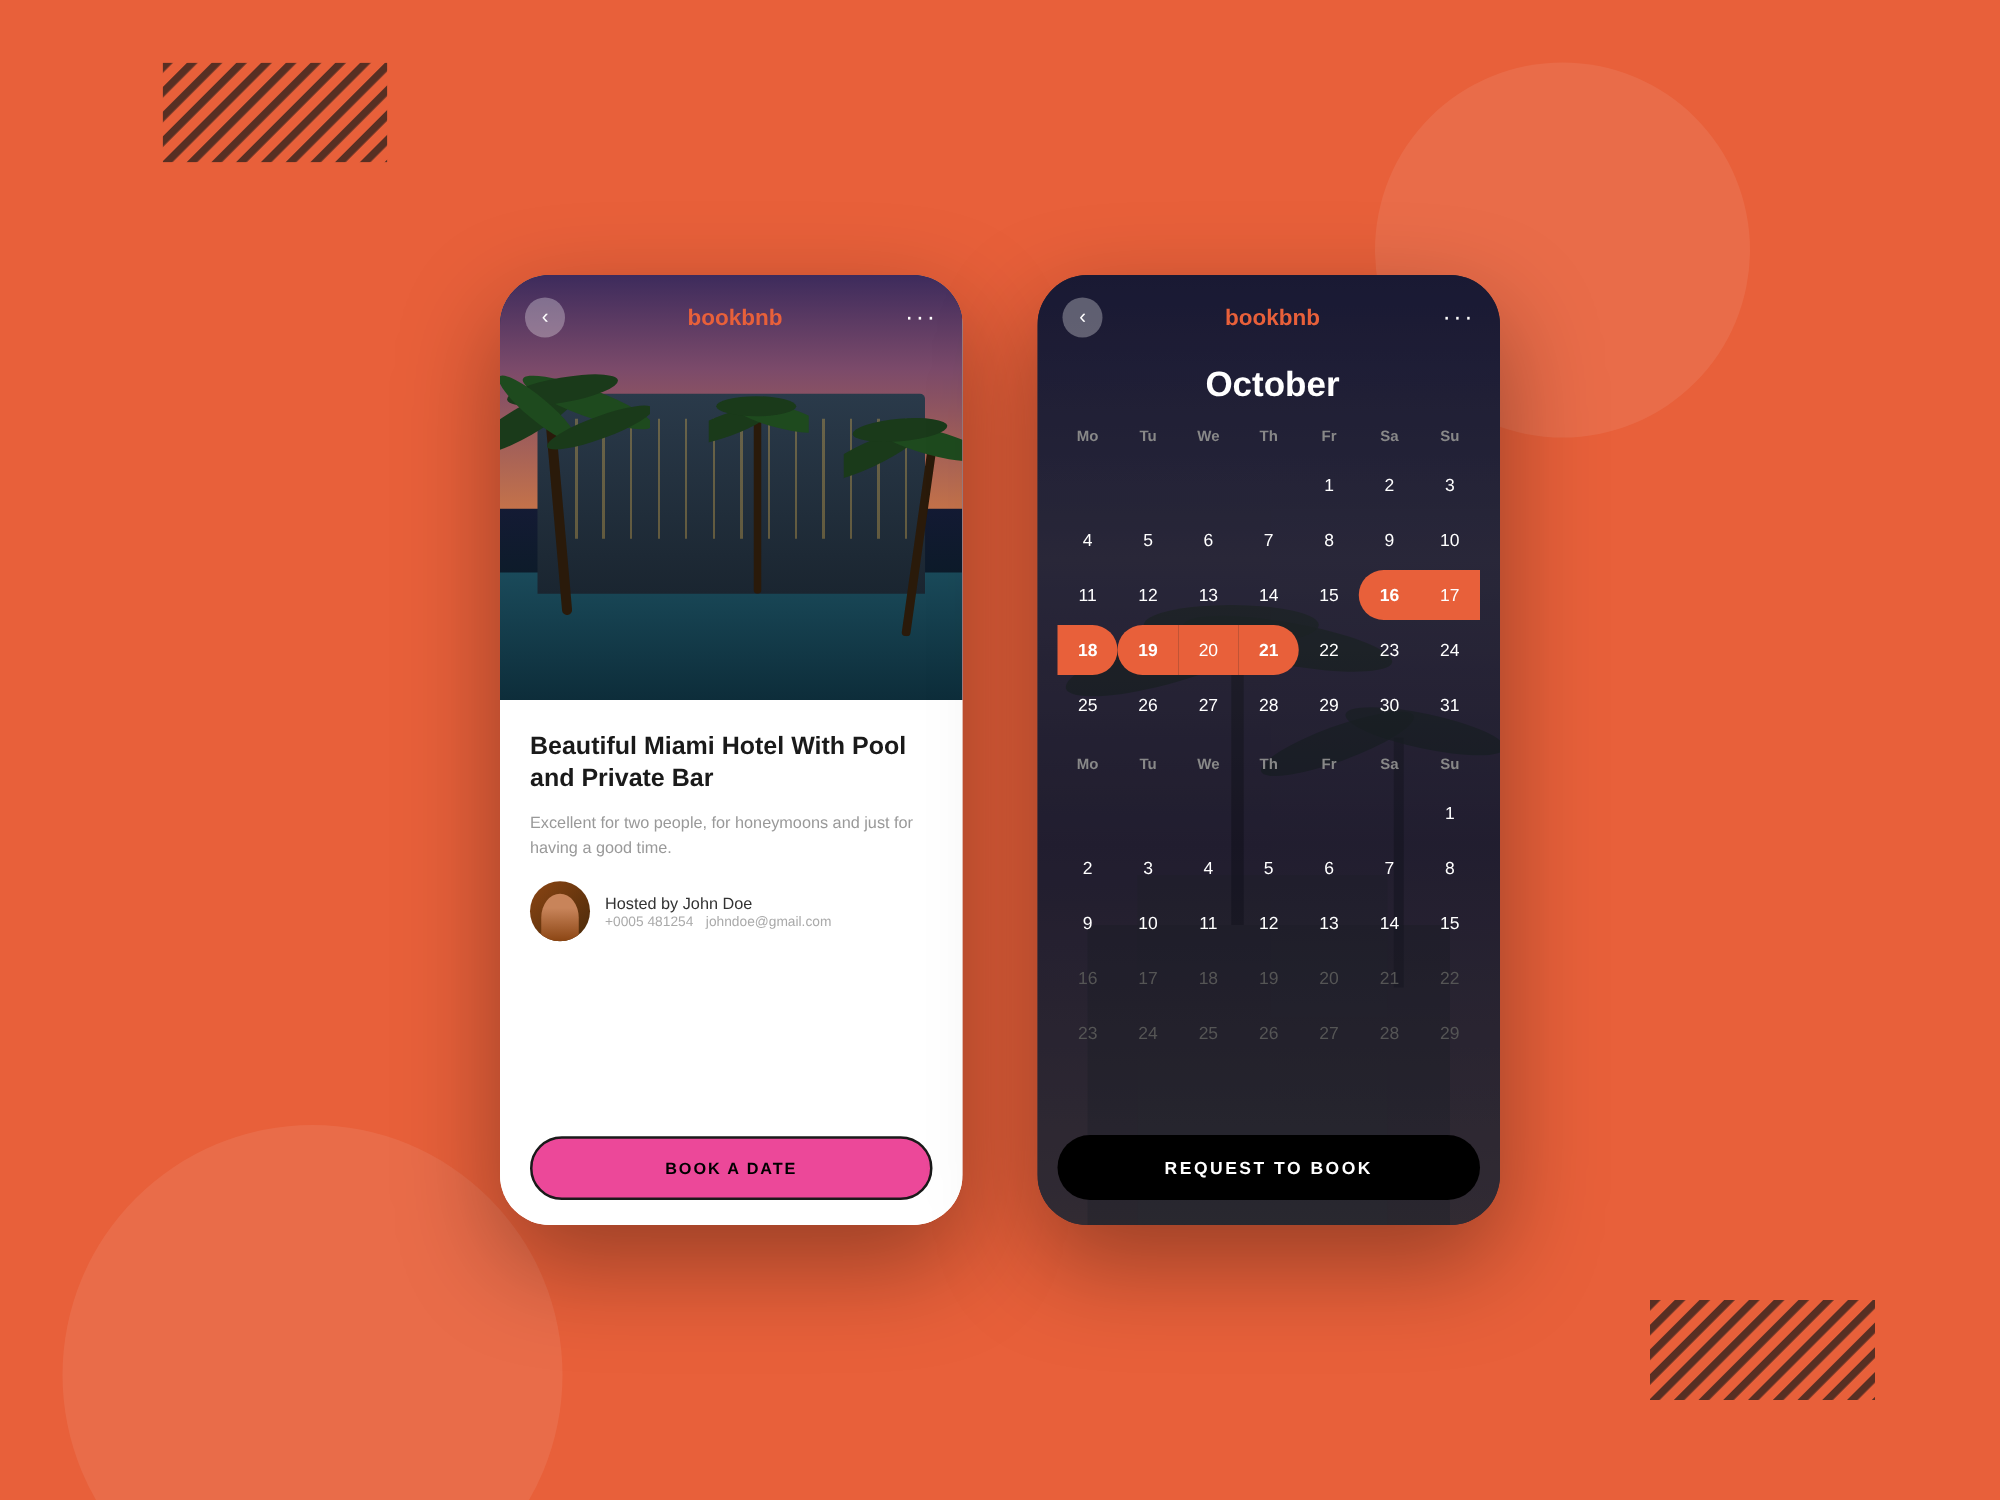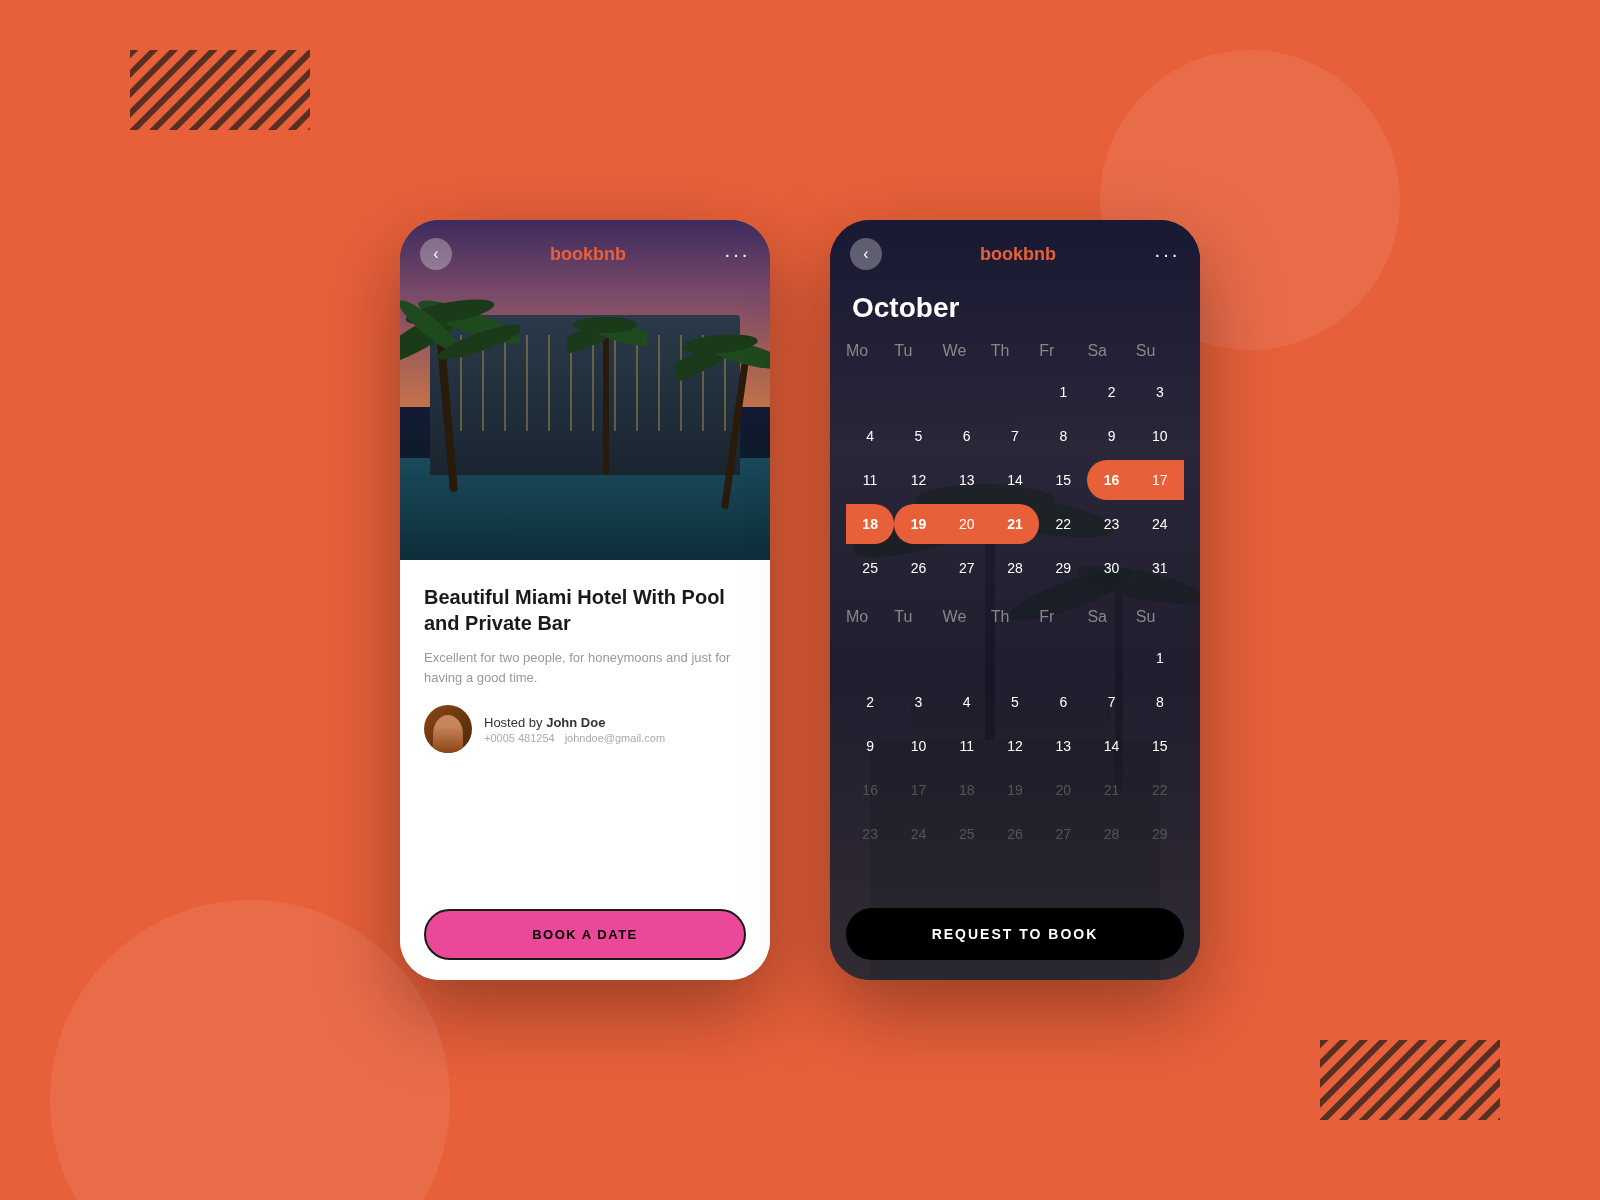--- a/index.html
+++ b/index.html
@@ -276,21 +276,21 @@
     .host-info {
       display: flex;
       flex-direction: column;
       gap: 2px;
     }
     .host-by {
       font-size: 13px;
       color: #333;
     }
     .host-by strong {
-      font-weight: 700;
+      font-weight: 400;
     }
     .host-contact {
       font-size: 11px;
       color: #aaa;
       display: flex;
       gap: 10px;
       justify-content: center;
     }
 
     .book-btn {
@@ -348,33 +348,34 @@
       overflow-x: hidden;
     }
     .cal-content::-webkit-scrollbar { display: none; }
 
     .month-title {
       font-size: 28px;
       font-weight: 800;
       color: white;
       margin-bottom: 14px;
       padding-left: 6px;
+      text-align: center;
     }
 
     .weekdays-row {
       display: grid;
       grid-template-columns: repeat(7, 1fr);
       margin-bottom: 8px;
     }
 
     .weekday-label {
-      text-align: left;
-      font-size: 16px;
+      text-align: center;
+      font-size: 12px;
       color: #888;
-      font-weight: 400;
+      font-weight: 700;
       padding: 4px 0;
     }
 
     .days-grid {
       display: grid;
       grid-template-columns: repeat(7, 1fr);
       gap: 4px 0;
       margin-bottom: 16px;
     }
 

